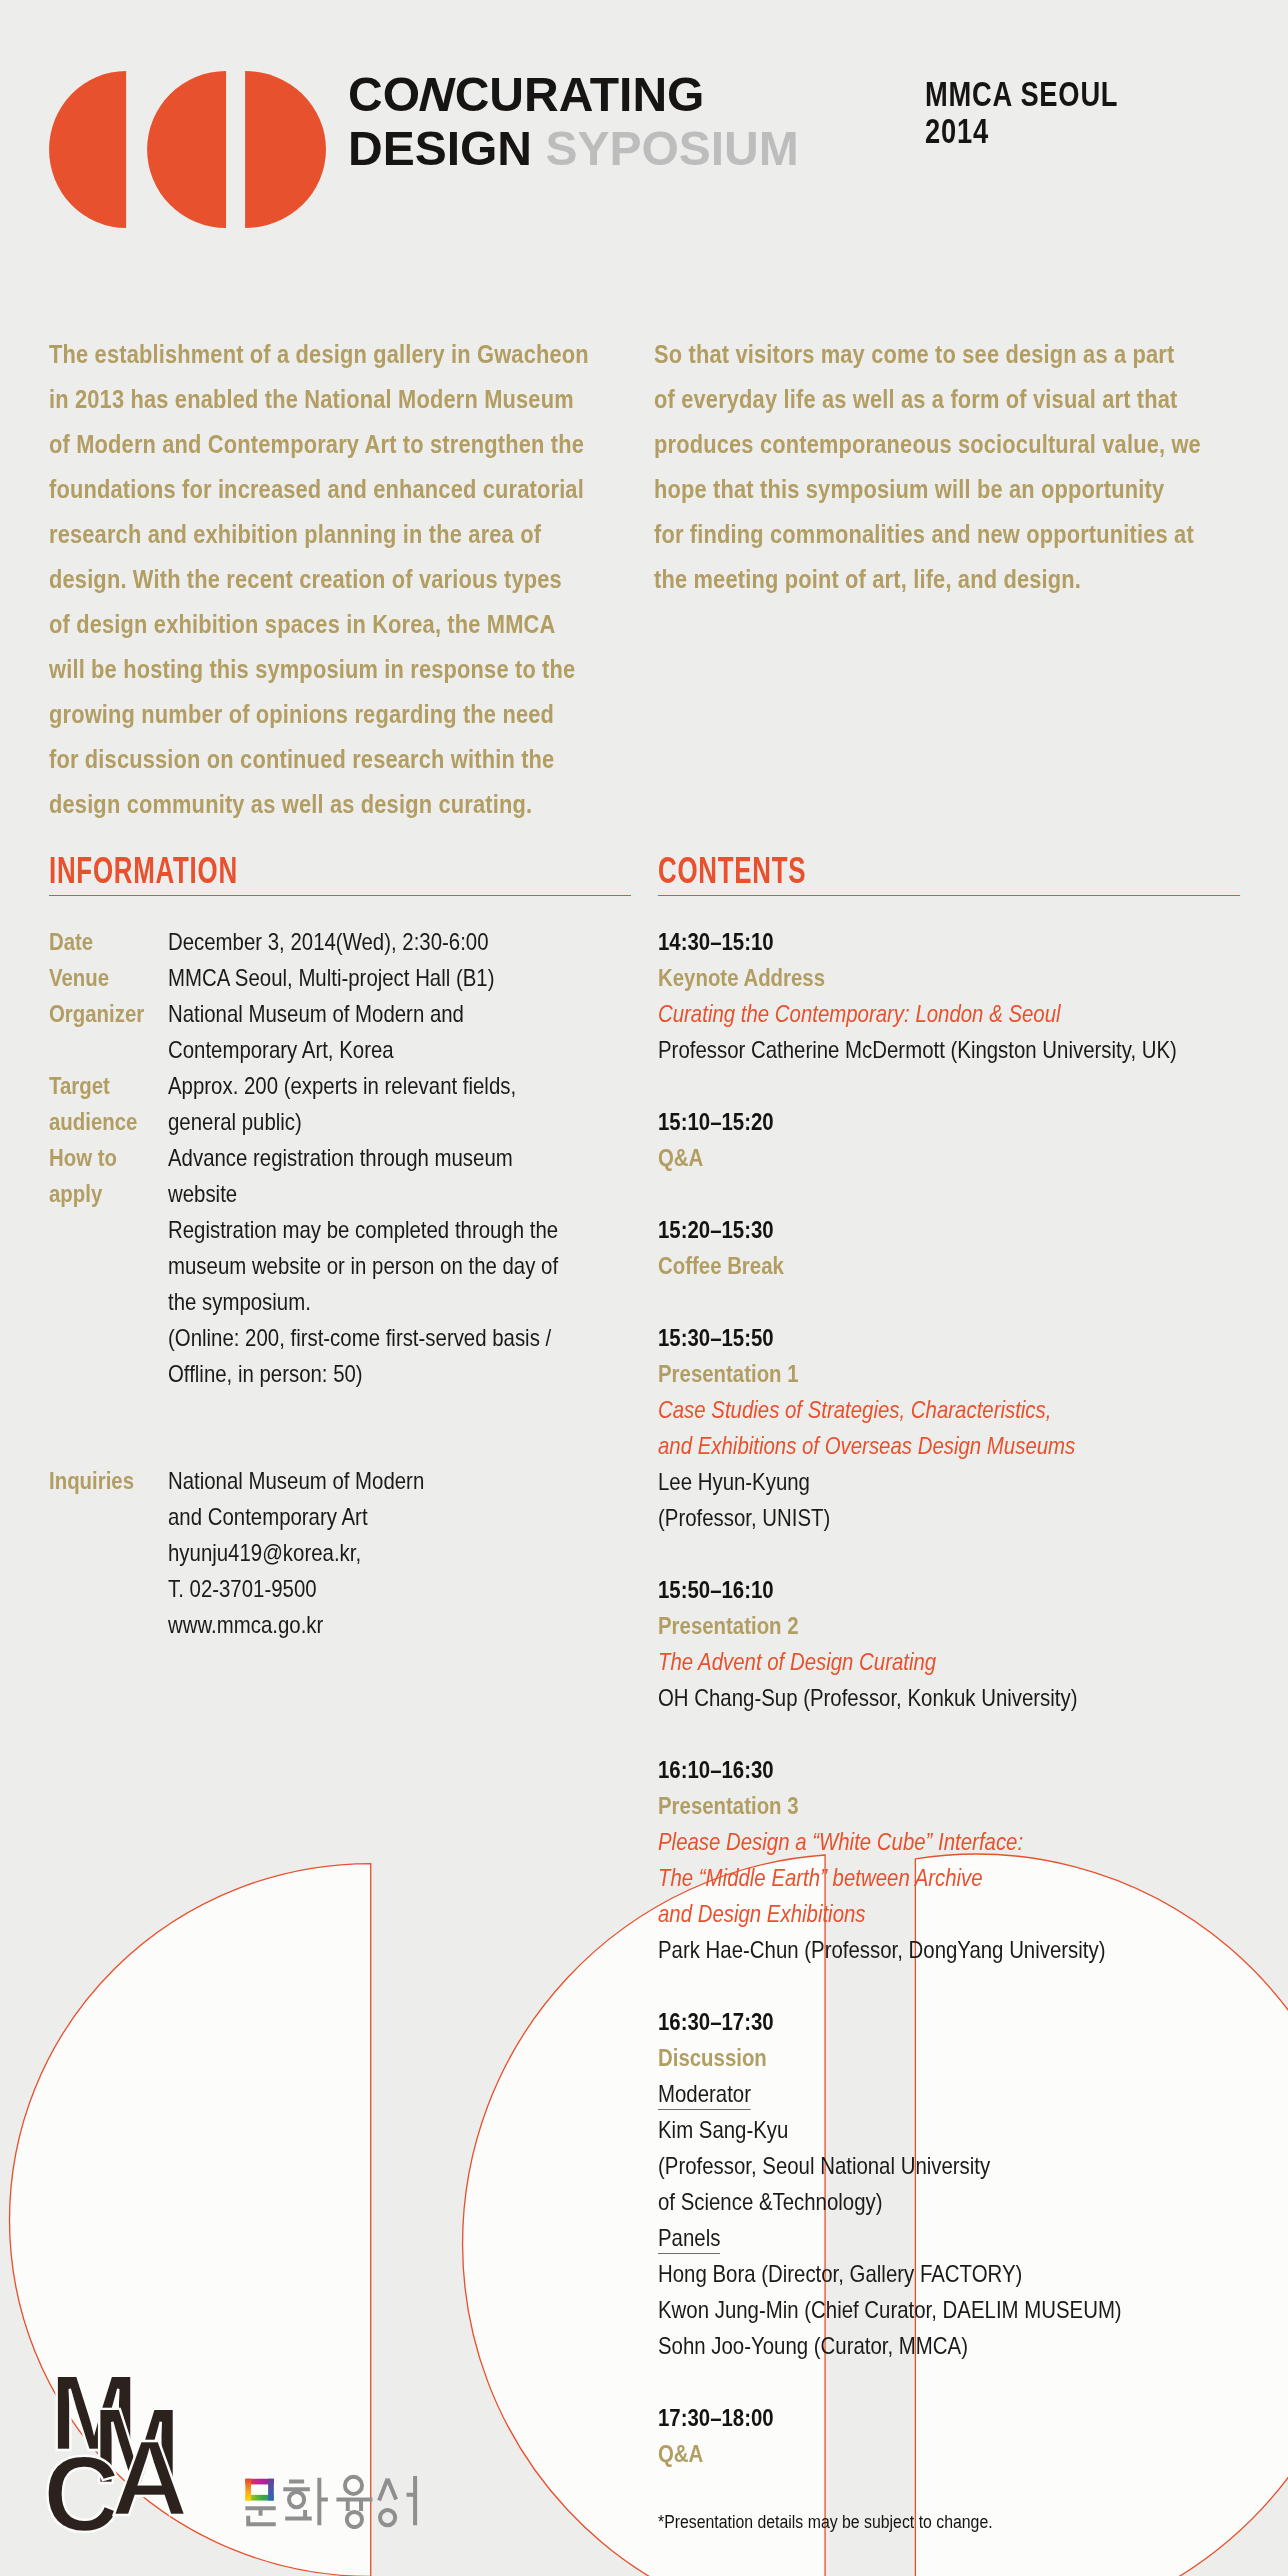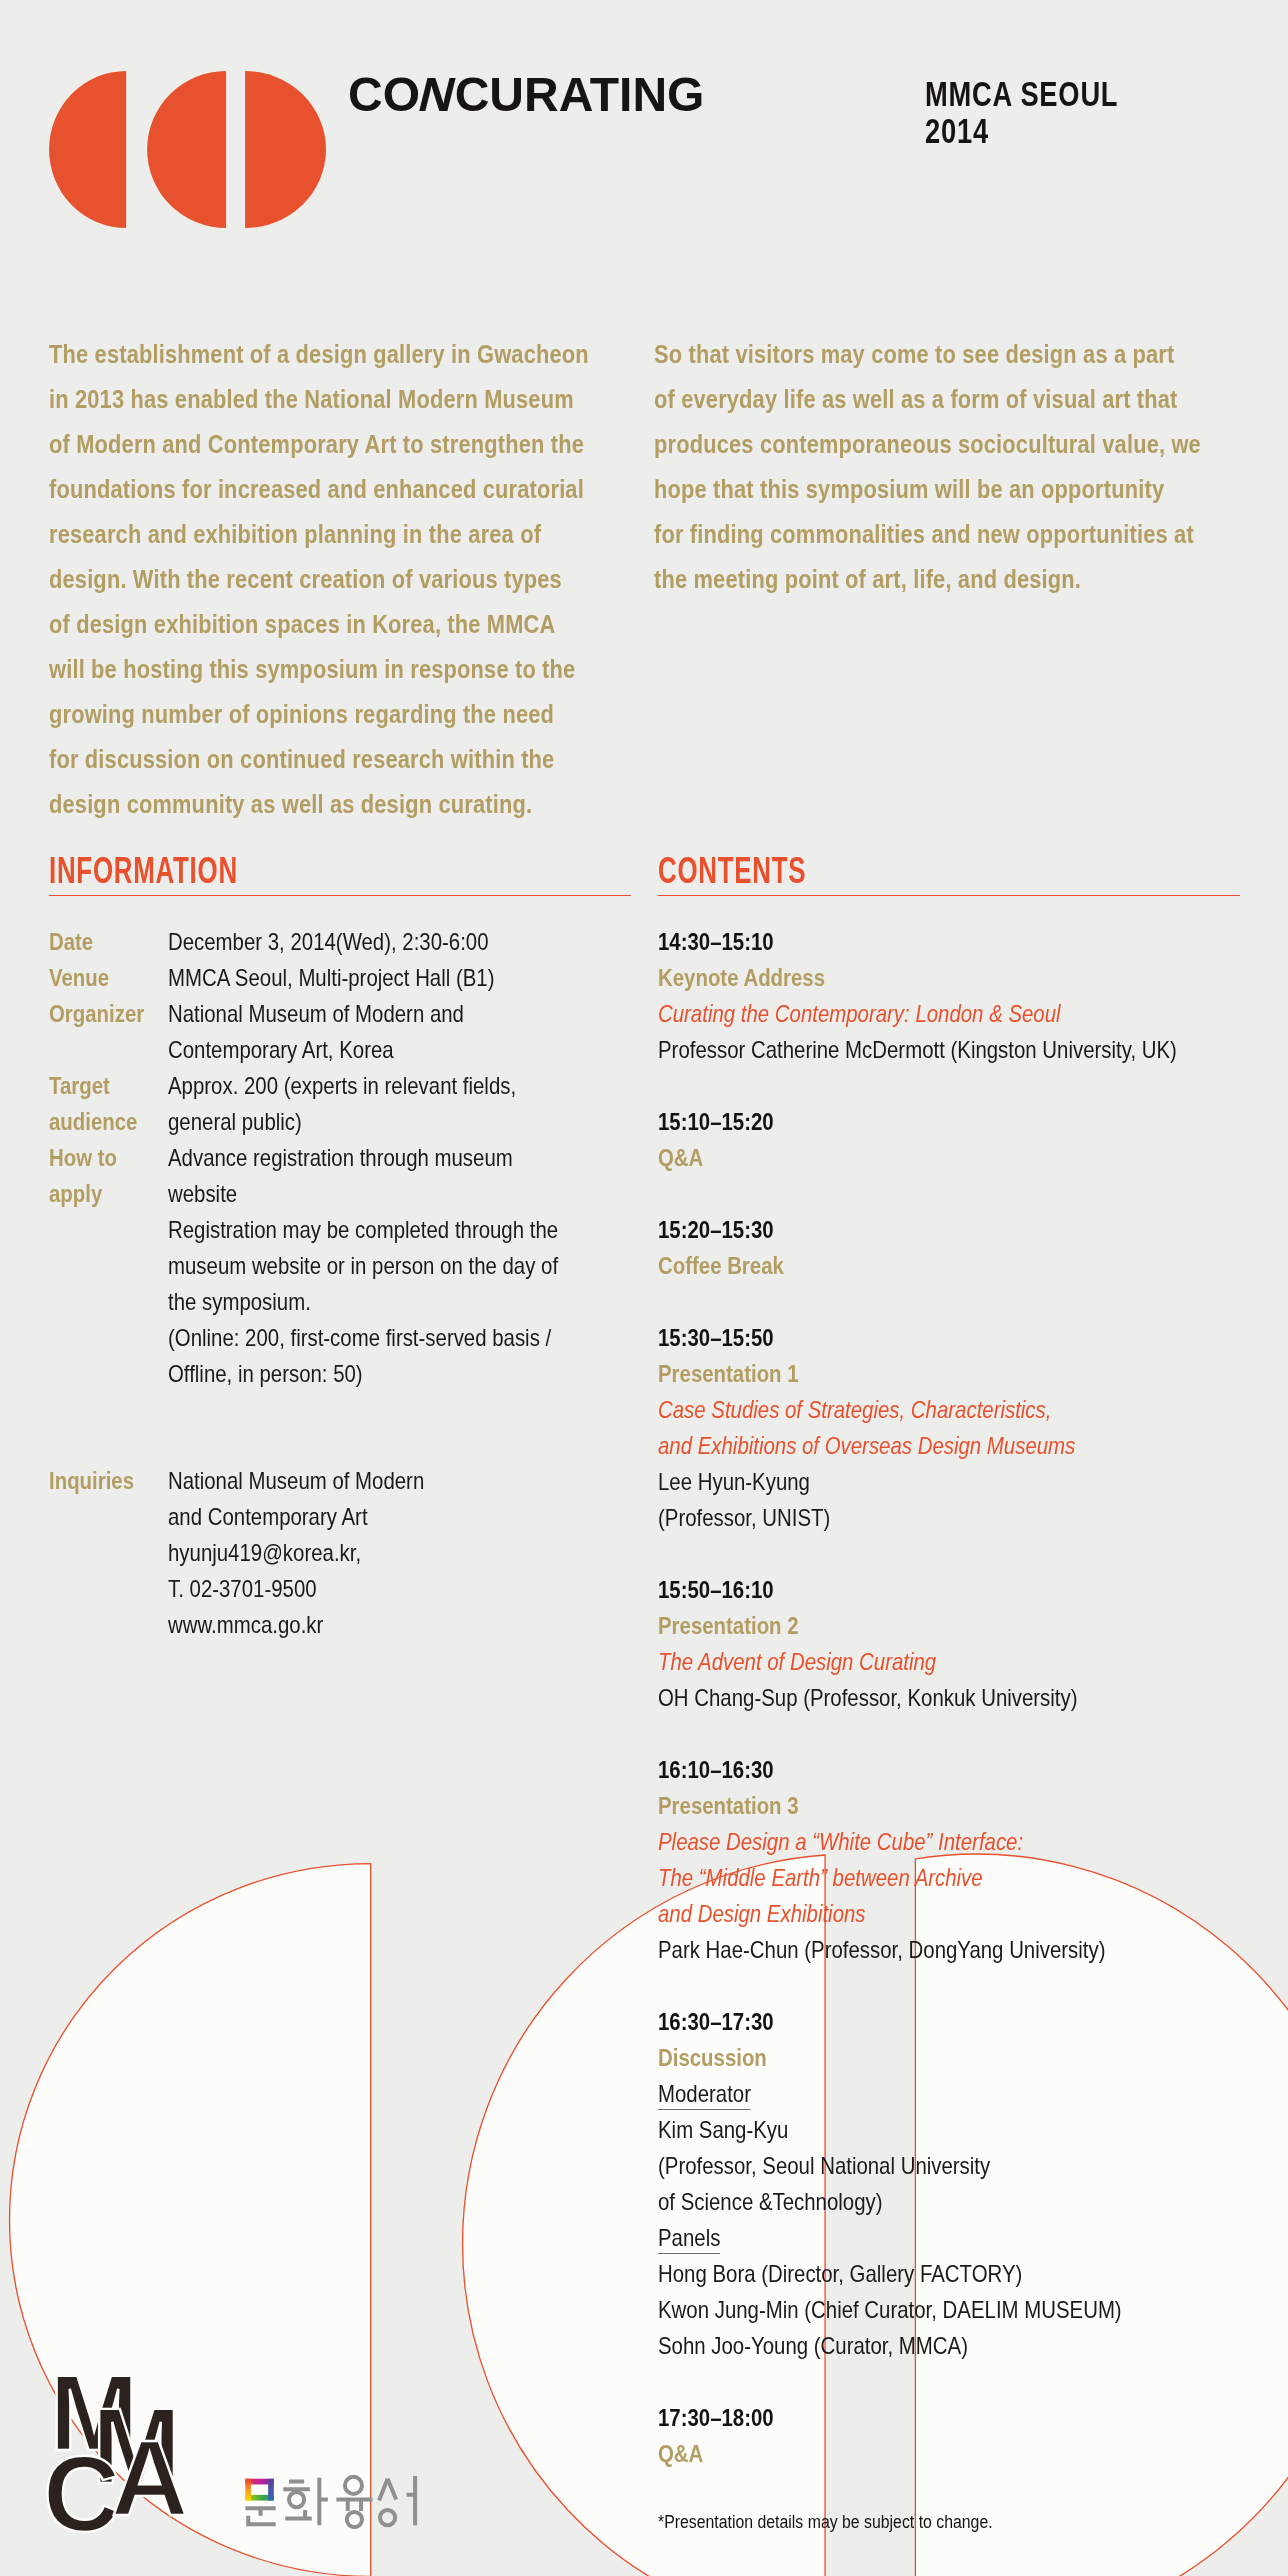--- a/index.html
+++ b/index.html
@@ -77,20 +77,21 @@
   </svg>
 
   <svg class="logo-svg" width="278" height="158" viewBox="0 0 292 166" aria-hidden="true">
     <path d="M81 0 A81 82.5 0 0 0 81 165 Z" fill="#E8512D"></path>
     <path d="M186 0 A83 82.5 0 0 0 186 165 Z" fill="#E8512D"></path>
     <path d="M206 0 A85 82.5 0 0 1 206 165 Z" fill="#E8512D"></path>
   </svg>
 
   <div class="title">
     <div><span>CO</span><span class="italic-n">N</span><span>CURATING</span></div>
+    <div><span>DESIGN </span><span class="gray">SYPOSIUM</span></div>
   </div>
 
   <div class="event">MMCA SEOUL
 2014</div>
 
   <div class="intro left">The establishment of a design gallery in Gwacheon
 in 2013 has enabled the National Modern Museum
 of Modern and Contemporary Art to strengthen the
 foundations for increased and enhanced curatorial
 research and exhibition planning in the area of

